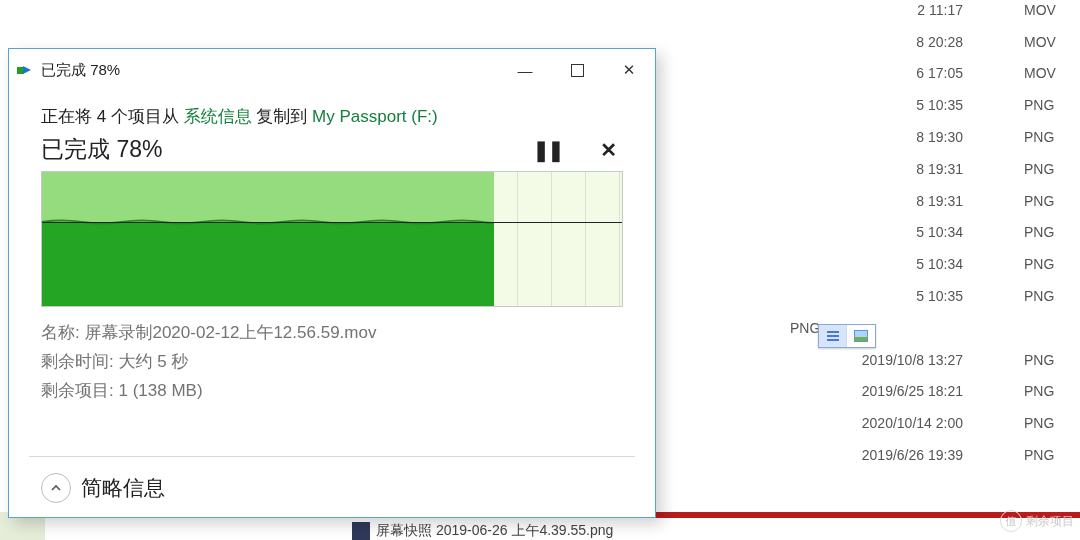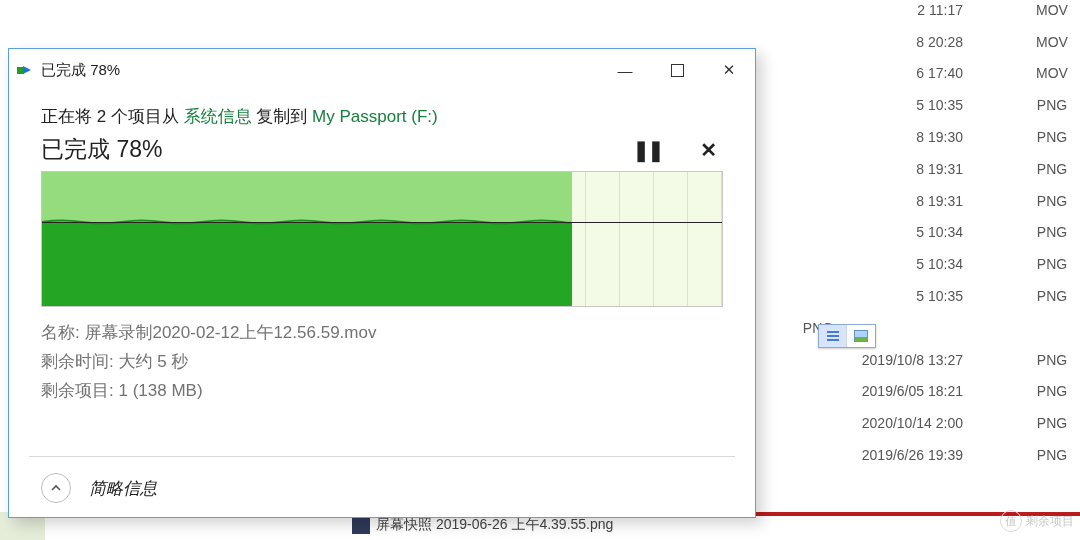--- a/index.html
+++ b/index.html
@@ -24,40 +24,40 @@
     width: 290px;
   }
   .bg-row {
     display: flex;
     height: 31.8px;
     align-items: center;
     font-size: 14px;
     color: #555;
   }
   .bg-date { flex: 1; text-align: right; padding-right: 61px; white-space: nowrap; }
-  .bg-type { width: 56px; text-align: center; }
+  .bg-type { width: 56px; text-align: left; }
 
   .bg-taskbar {
     position: absolute;
     left: 0; bottom: 0;
     width: 1080px; height: 28px;
     background: #e5edd9;
     display: flex;
     align-items: center;
   }
   .bg-taskbar-blank {
     position: absolute; left: 45px; bottom: 0; width: 245px; height: 28px;
     background: #fff; border-top: 1px solid #d0d0d0;
   }
   .bg-taskbar-rest {
     position: absolute; left: 290px; bottom: 0; right: 0; height: 28px;
-    background: #fff; border-top: 4px solid #b91c1c;
+    background: #fff; border-top: 6px solid #b91c1c;
     font-size: 14px; color: #444;
     padding-left: 62px;
-    display: flex; align-items: flex-start;
+    display: flex; align-items: flex-end;
   }
   .bg-taskbar-rest .thumb {
     width: 18px; height: 18px; background:#2f3a5a; margin-right: 6px;
     display:inline-block;
   }
   .bg-taskbar .dlbox {
     position:absolute; left: 84px; bottom: 3px;
     display:flex; align-items:center; font-size:14px; color:#444;
   }
   .bg-taskbar .dlbox .dlicon {
@@ -96,21 +96,21 @@
   .vp-img {
     width:14px; height:12px;
     background:linear-gradient(#a8d4ff 55%, #6eb24a 55%);
     border:1px solid #6a92c8;
   }
 
   
   .dialog {
     position: absolute;
     left: 8px; top: 48px;
-    width: 748px; height: 470px;
+    width: 648px; height: 470px;
     background: #ffffff;
     border: 1px solid #5aa0e0;
     box-shadow: 6px 6px 14px rgba(0,0,0,.18);
   }
   .titlebar {
     height: 42px;
     display:flex; align-items:center;
     padding: 0 0 0 8px;
   }
   .titlebar .appicon {
@@ -190,22 +190,22 @@
 
   .meta { margin-top:12px; font-size:17px; color:#737373; line-height:1.7; }
   .meta .lbl { }
 
   .divider {
     position:absolute; left:20px; right:20px; bottom:60px;
     height:1px; background:#d9d9d9;
   }
   .footer {
     position:absolute; left:32px; bottom:14px;
-    display:flex; align-items:center; gap:18px;
-    font-size:17px; color:#222;font-style:italic;
+    display:flex; align-items:center; gap:10px;
+    font-size:21px; color:#222;
   }
   .chevron-circle {
     width:30px; height:30px; border:1px solid #bcbcbc; border-radius:50%;
     display:flex; align-items:center; justify-content:center;
   }
   .chevron-circle svg { display:block; }
 </style>
 </head>
 <body>
 
@@ -213,21 +213,21 @@
   <div class="bg-files" id="bg-files">
       <div class="bg-row">
         <div class="bg-date">2 11:17</div>
         <div class="bg-type">MOV</div>
       </div>
       <div class="bg-row">
         <div class="bg-date">8 20:28</div>
         <div class="bg-type">MOV</div>
       </div>
       <div class="bg-row">
-        <div class="bg-date">6 17:40</div>
+        <div class="bg-date">6 17:05</div>
         <div class="bg-type">MOV</div>
       </div>
       <div class="bg-row">
         <div class="bg-date">5 10:35</div>
         <div class="bg-type">PNG</div>
       </div>
       <div class="bg-row">
         <div class="bg-date">8 19:30</div>
         <div class="bg-type">PNG</div>
       </div>
@@ -252,21 +252,21 @@
         <div class="bg-type">PNG</div>
       </div>
       <div class="bg-row">
         <div class="bg-type">PNG</div>
       </div>
       <div class="bg-row">
         <div class="bg-date">2019/10/8 13:27</div>
         <div class="bg-type">PNG</div>
       </div>
       <div class="bg-row">
-        <div class="bg-date">2019/6/05 18:21</div>
+        <div class="bg-date">2019/6/25 18:21</div>
         <div class="bg-type">PNG</div>
       </div>
       <div class="bg-row">
         <div class="bg-date">2020/10/14 2:00</div>
         <div class="bg-type">PNG</div>
       </div>
       <div class="bg-row">
         <div class="bg-date">2019/6/26 19:39</div>
         <div class="bg-type">PNG</div>
       </div>
@@ -315,21 +315,21 @@
           <span style="display:inline-block;width:13px;height:13px;border:1.5px solid #333"></span>
         </div>
       <div class="winbtn">
           <span>✕</span>
         </div>
     </div>
   </div>
 
   <div class="dialog-body">
     <div class="copy-line">
-      <span>正在将 2 个项目从 </span><span class="link">系统信息</span><span> 复制到 </span><span class="link">My Passport (F:)</span>
+      <span>正在将 4 个项目从 </span><span class="link">系统信息</span><span> 复制到 </span><span class="link">My Passport (F:)</span>
     </div>
 
     <div class="progress-head">
       <span class="pct">已完成 78%</span>
       <div class="ctrls">
         <span class="pause-glyph">❚❚</span>
         <span class="cancel-glyph">✕</span>
       </div>
     </div>
 

